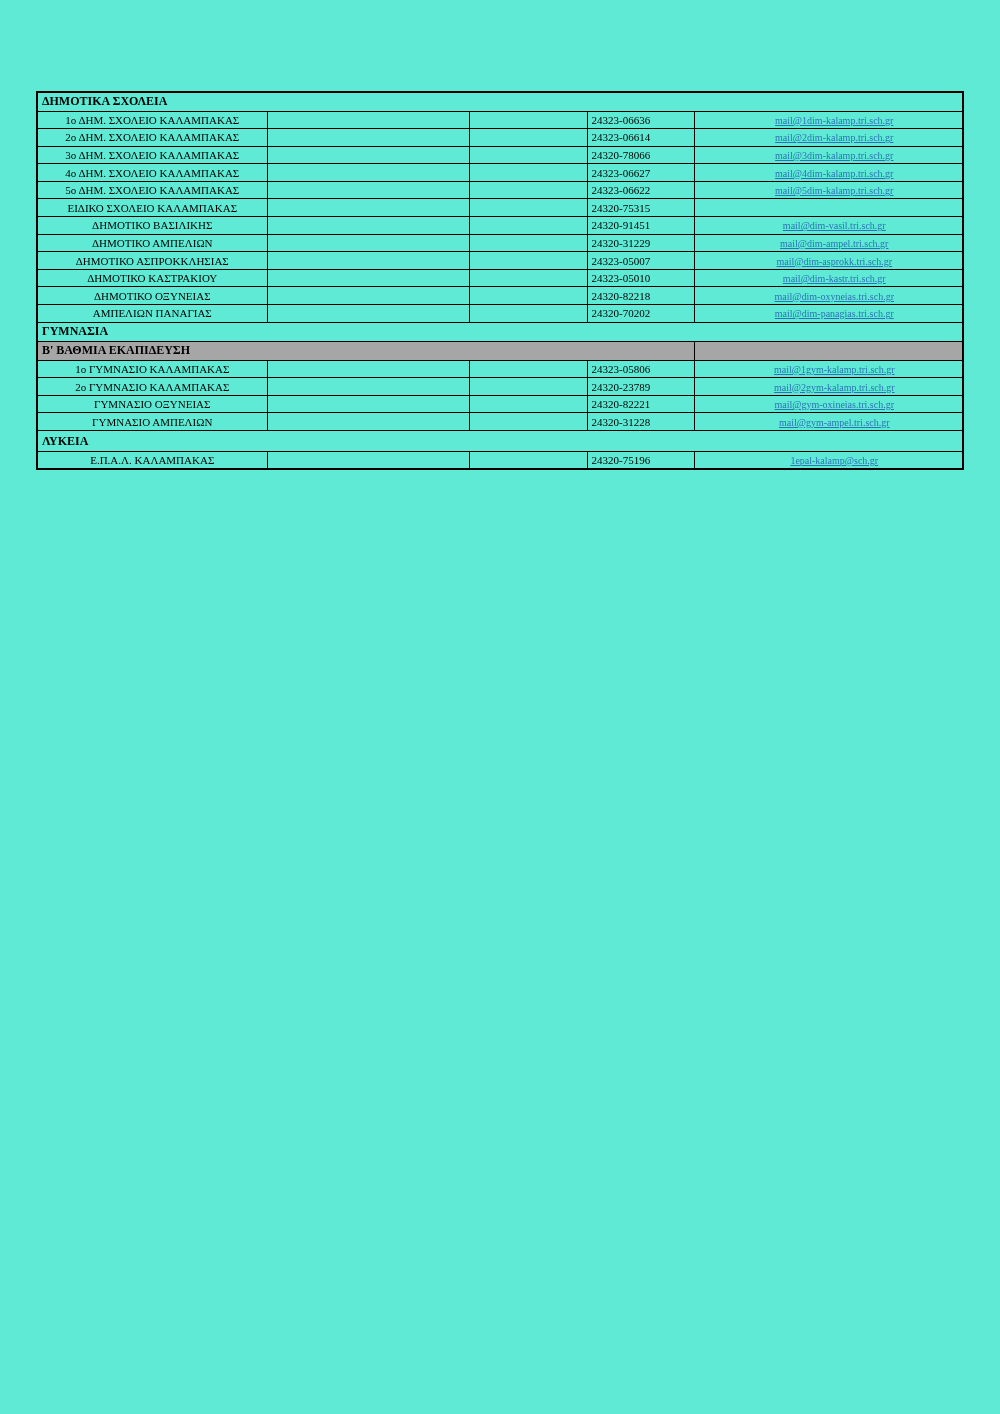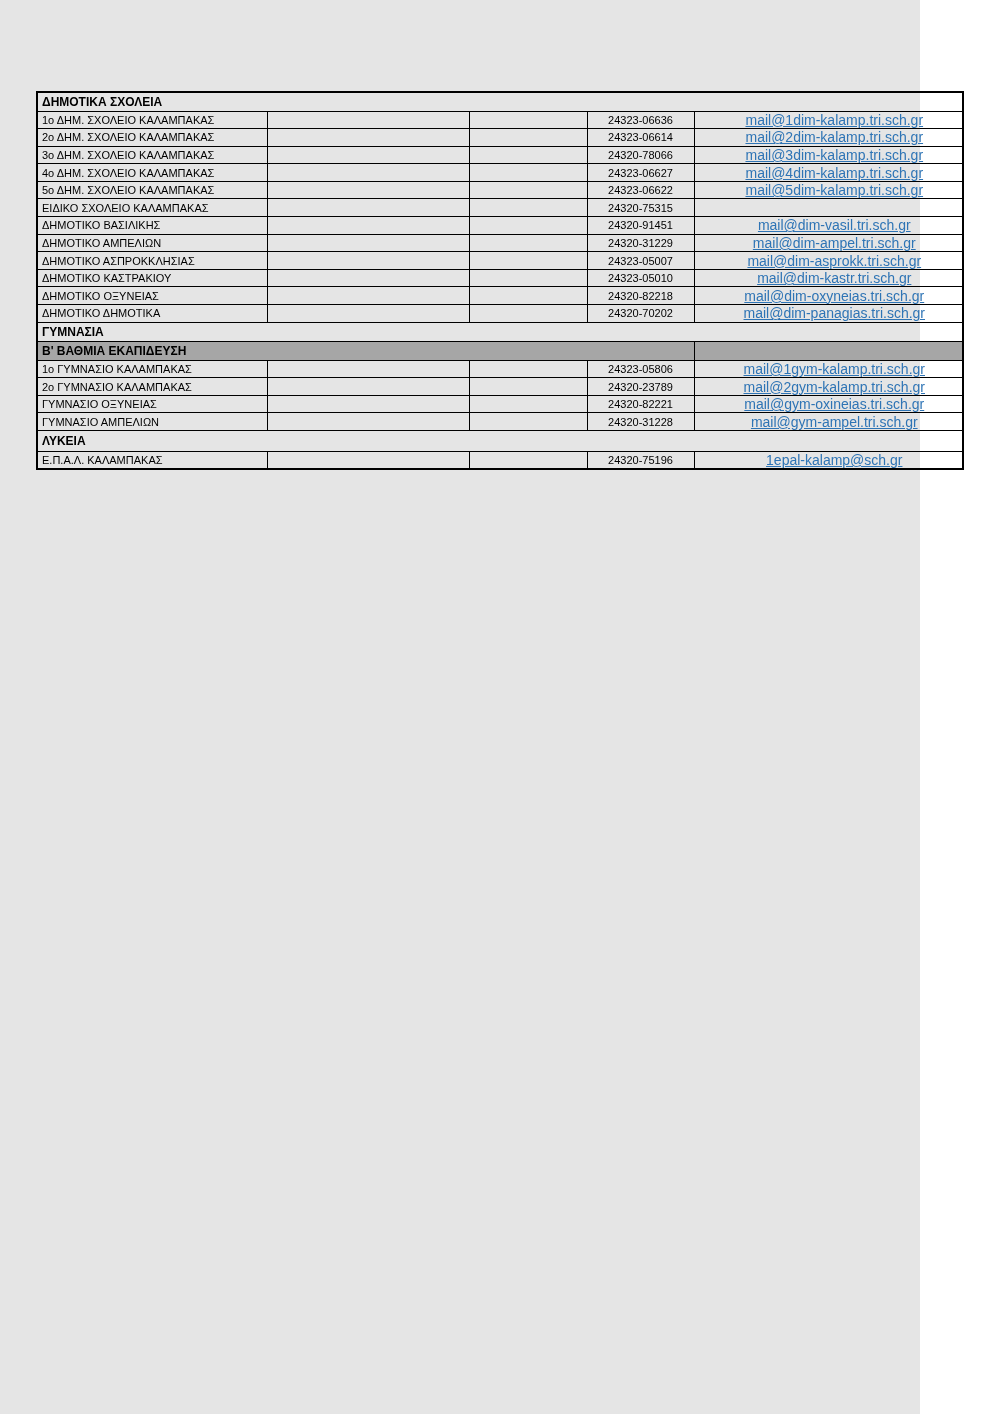--- a/index.html
+++ b/index.html
@@ -1,45 +1,45 @@
 <!DOCTYPE html>
 <html><head>
 <meta charset="utf-8">
 <style>
   html, body { margin:0; padding:0; background:#ffffff; }
   .page {
-    position:relative; width:920px; height:1414px; background:#e5e5e5;
-    font-family:Liberation Sans, sans-serif; color:#000;
+    position:relative; width:1000px; height:1414px; background:#5eead4;
+    font-family:Liberation Serif, serif; color:#000;
   }
   table.schools {
     position:absolute; left:36px; top:91px; width:926px;
     border-collapse:collapse; table-layout:fixed;
     border:2px solid #000;
   }
   td {
     border:1px solid #000;
     padding:0 4px;
     font-size:11px;
     vertical-align:middle;
     white-space:nowrap;
     overflow:hidden;
   }
   tr.r  { height:17.6px; }
   tr.hdr { height:19px; }
   tr.hdr-tall { height:21px; }
   td.title { font-weight:bold; font-size:12px; }
   tr.gray td { background:#A6A6A6; }
-  td.name  { text-align:left; }
+  td.name  { text-align:center; }
   td.empty { }
-  td.phone { text-align:center; }
+  td.phone { }
   td.email-cell { text-align:center; }
   a.email {
     color:#2E74B5;
     text-decoration:underline;
-    font-size:14px;
+    font-size:10px;
     cursor:pointer;
     padding-left:12px;
   }
 </style>
 </head>
 <body>
 
 <div class="page">
   <table class="schools">
     <colgroup>
@@ -126,21 +126,21 @@
         <td class="email-cell"><a class="email">mail@dim-kastr.tri.sch.gr</a></td>
       </tr>
       <tr class="r">
         <td class="name">ΔΗΜΟΤΙΚΟ ΟΞΥΝΕΙΑΣ</td>
         <td class="empty"></td>
         <td class="empty"></td>
         <td class="phone">24320-82218</td>
         <td class="email-cell"><a class="email">mail@dim-oxyneias.tri.sch.gr</a></td>
       </tr>
       <tr class="r">
-        <td class="name">ΔΗΜΟΤΙΚΟ ΔΗΜΟΤΙΚΑ</td>
+        <td class="name">ΑΜΠΕΛΙΩΝ ΠΑΝΑΓΙΑΣ</td>
         <td class="empty"></td>
         <td class="empty"></td>
         <td class="phone">24320-70202</td>
         <td class="email-cell"><a class="email">mail@dim-panagias.tri.sch.gr</a></td>
       </tr>
 
       <tr class="hdr">
         <td colspan="5" class="title">ΓΥΜΝΑΣΙΑ</td>
       </tr>
 

